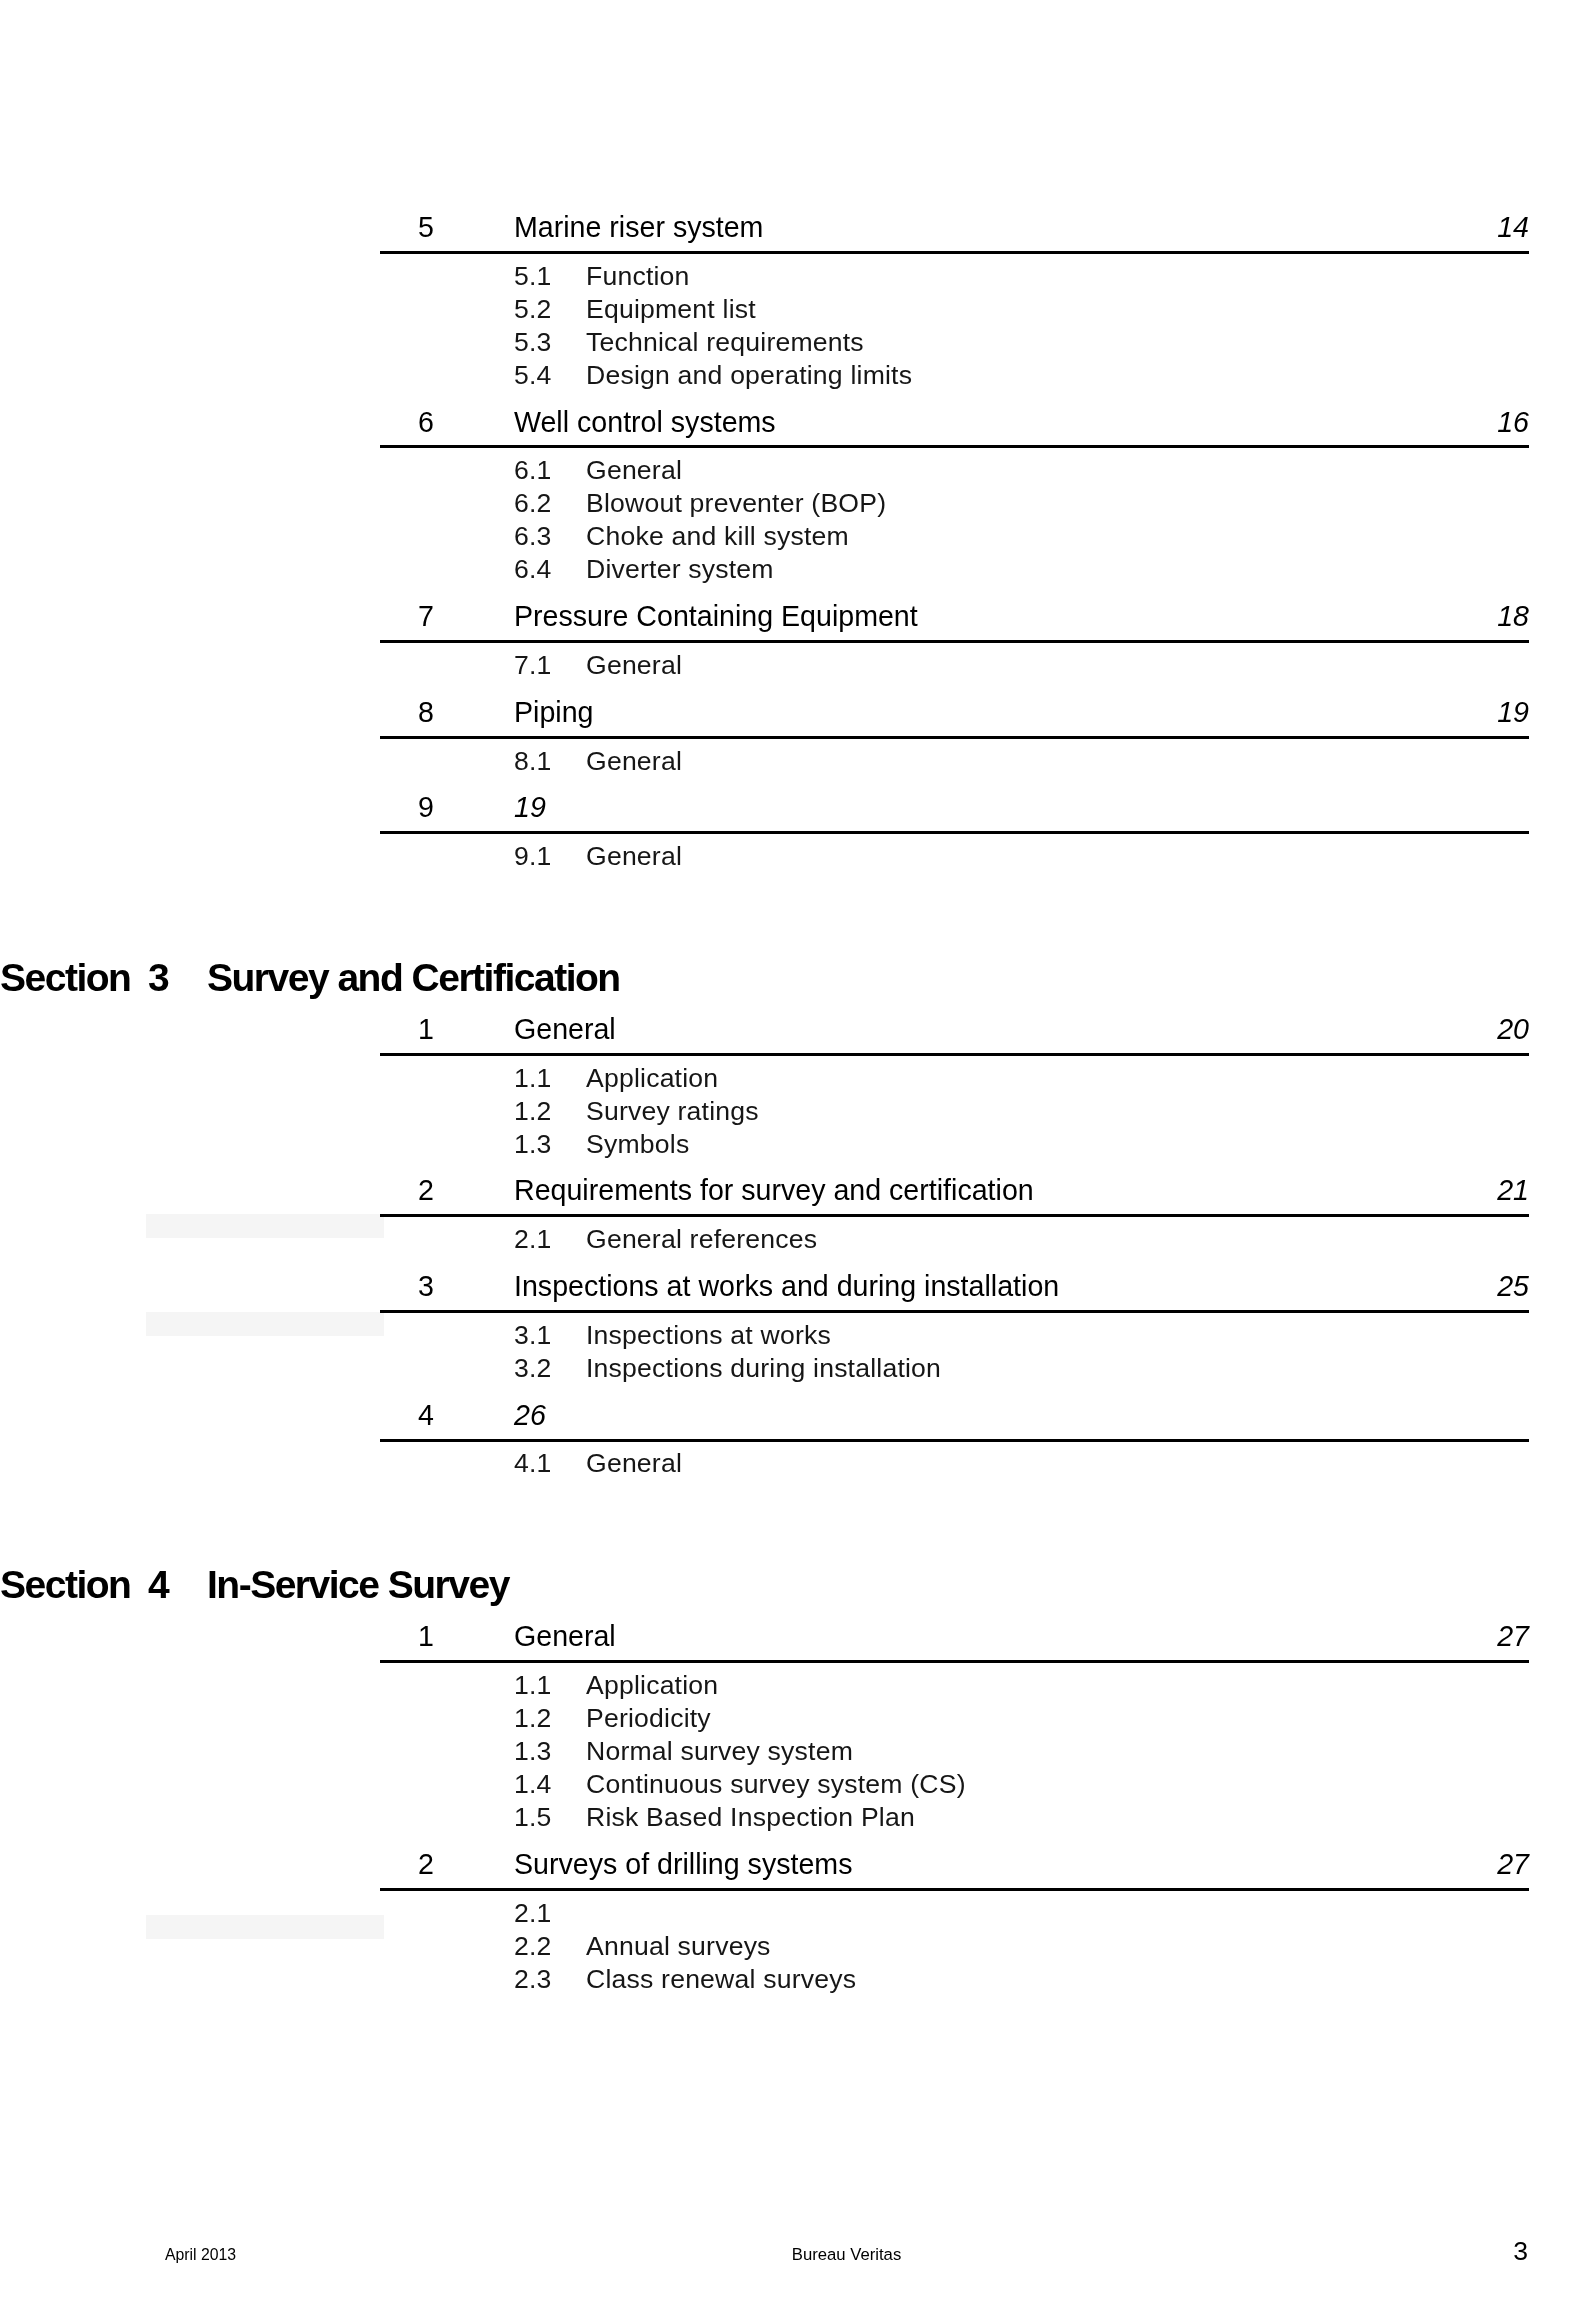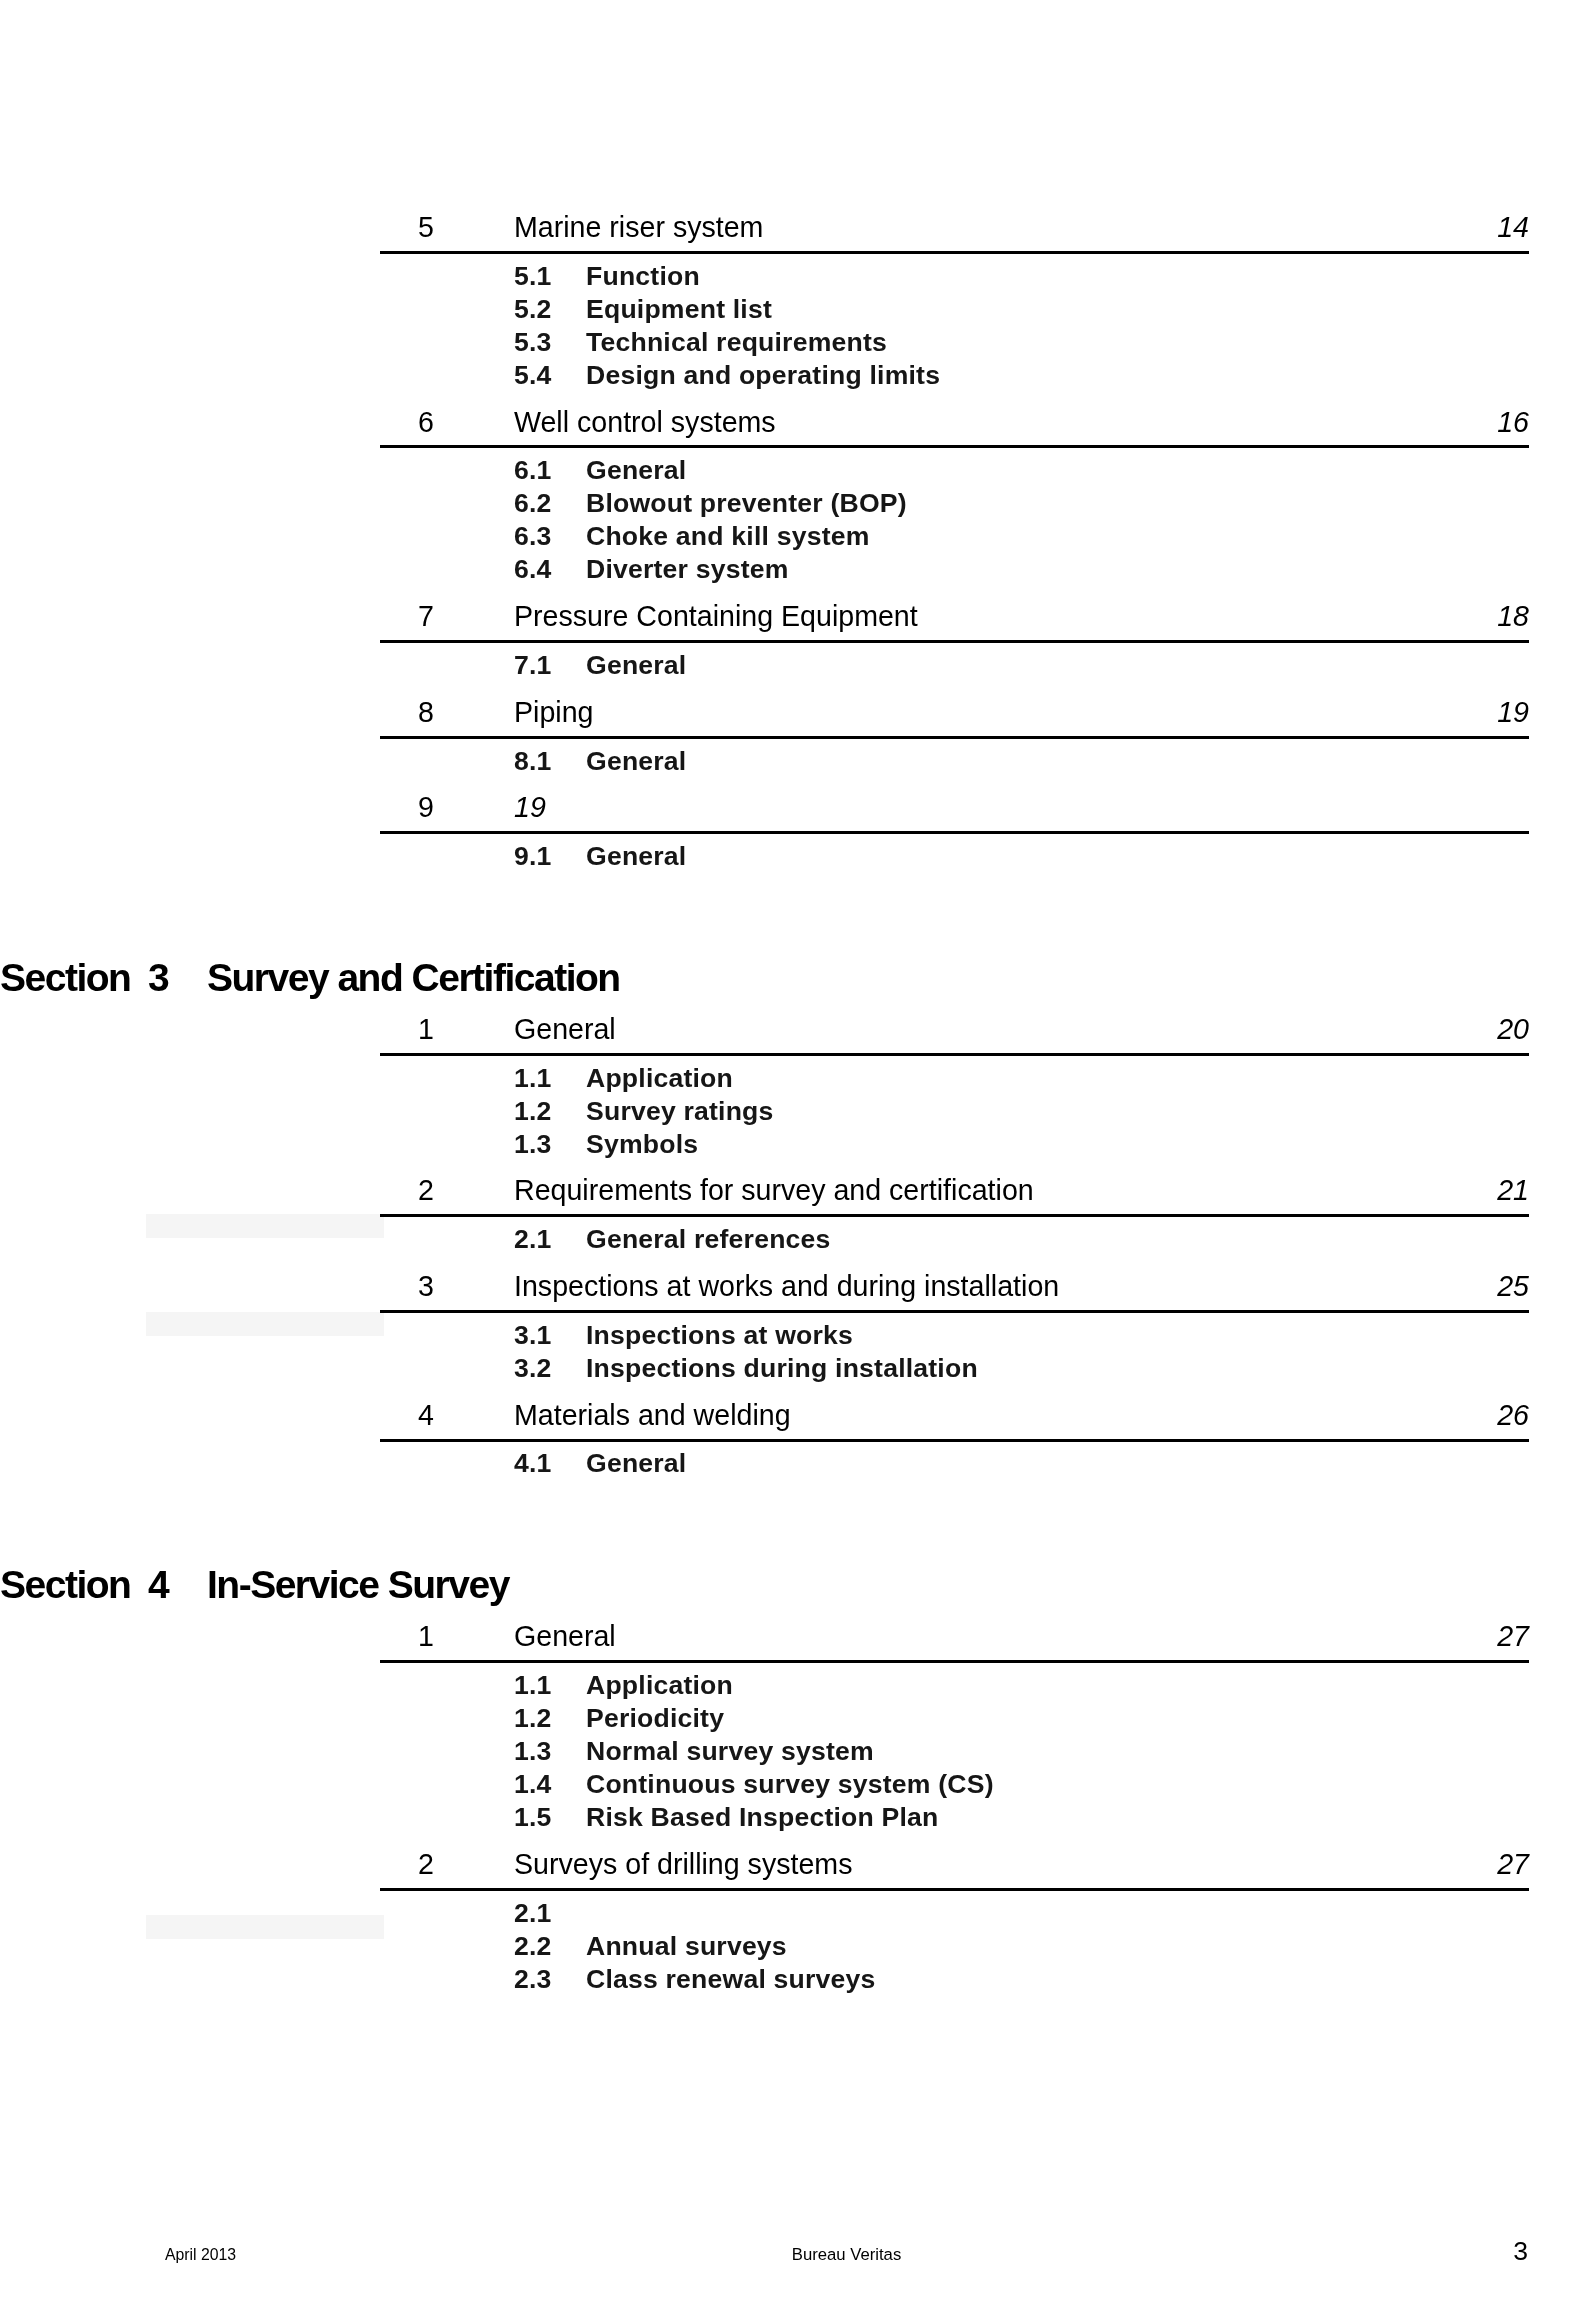--- a/index.html
+++ b/index.html
@@ -24,21 +24,21 @@
     font-size:28.6px;line-height:33px;font-weight:400;
   }
   .ch-num{flex:none;width:96px;margin-left:38px;}
   .ch-title{flex:1;}
   .ch-page{flex:none;font-style:italic;}
 
   
   .subs{
     margin:5.9px 0 0 134px;
     font-size:26.6px;line-height:33px;
-    color:#161616;letter-spacing:0.2px;font-weight:bold;
+    color:#161616;letter-spacing:0.2px;
   }
   .sub{display:flex;}
   .sub-num{flex:none;width:72px;}
 
   
   .sec-head{
     display:flex;align-items:baseline;
     margin-top:83px;
     font-weight:bold;font-size:39px;line-height:43px;
     letter-spacing:-1.5px;
@@ -217,21 +217,20 @@
     </div>
             <div class="sub">
       <span class="sub-num">3.2</span>
       <span class="sub-title">Inspections during installation</span>
     </div>
           </div>
     </div>
         <div class="chapter">
       <div class="chapter-row">
         <span class="ch-num">4</span>
-        <span class="ch-title">Materials and welding</span>
         <span class="ch-page">26</span>
       </div>
       <div class="subs">
             <div class="sub">
       <span class="sub-num">4.1</span>
       <span class="sub-title">General</span>
     </div>
           </div>
     </div>
       </div>

